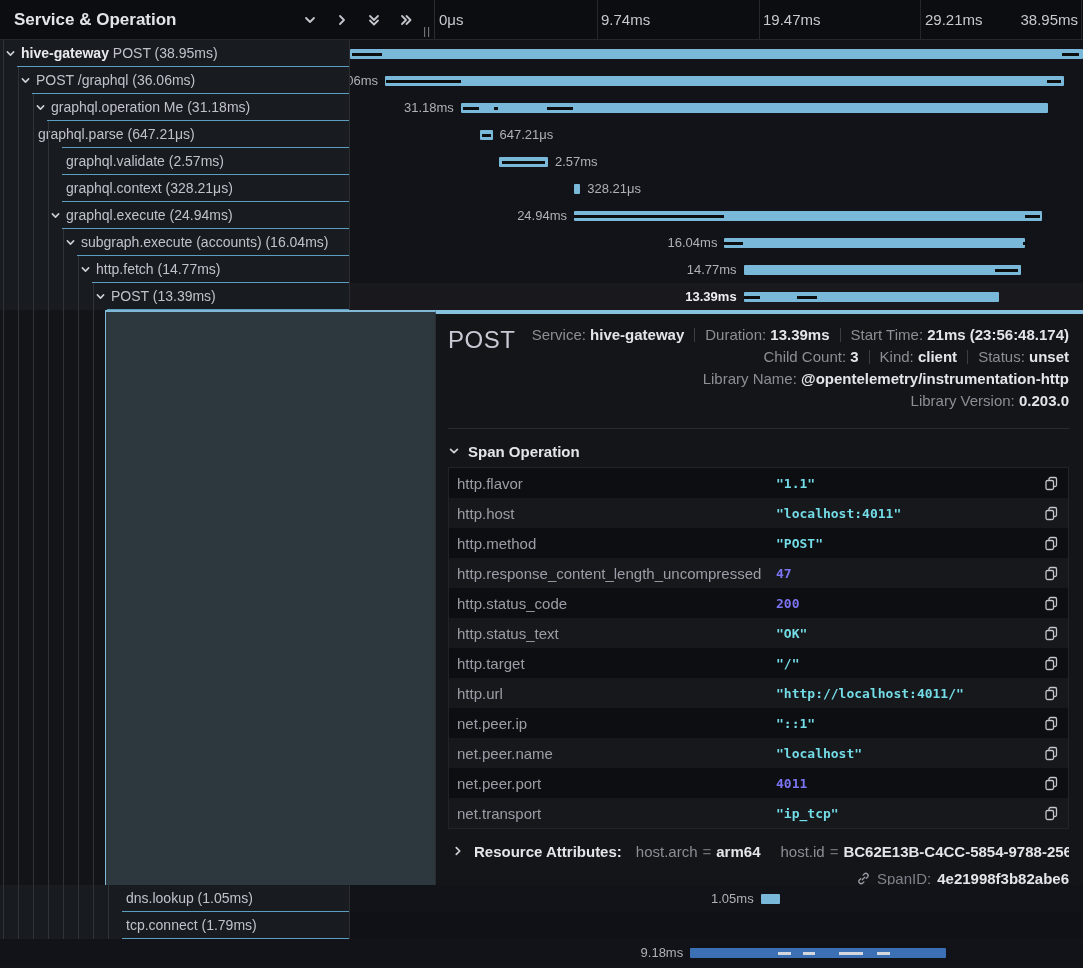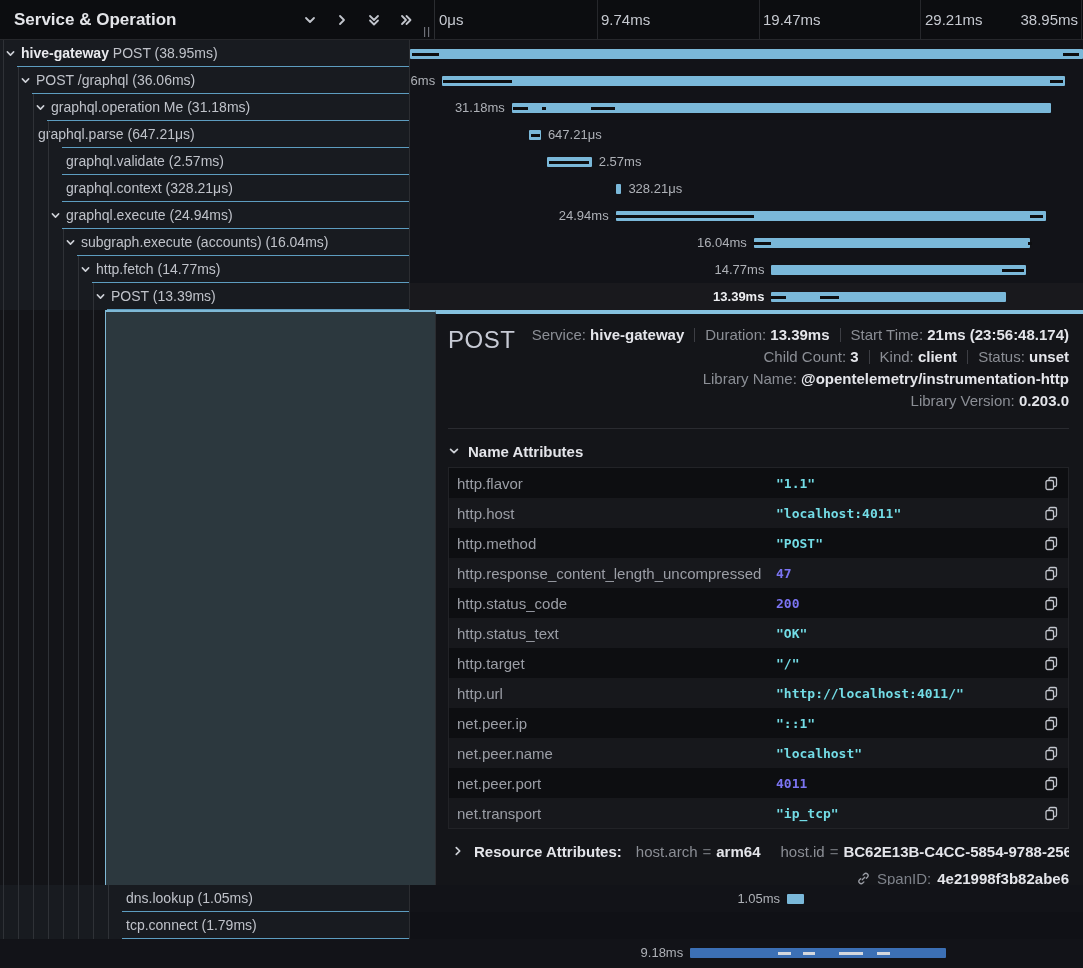--- a/index.html
+++ b/index.html
@@ -24,21 +24,21 @@
 
   
   .grid { background-image:
       linear-gradient(#26272b,#26272b),linear-gradient(#26272b,#26272b),
       linear-gradient(#26272b,#26272b),linear-gradient(#26272b,#26272b);
     background-repeat:no-repeat; background-size:1px 100%;
     background-position:25% 0,50% 0,75% 0,calc(100% - 1px) 0; }
 
   
   .span-row { display:flex; height:27px; }
-  .name-cell { width:410px; position:relative; background:#181b20; cursor:pointer;
+  .name-cell { width:350px; position:relative; background:#181b20; cursor:pointer;
                border-right:1px solid #2b2d31; overflow:hidden; }
   .guide { position:absolute; top:0; bottom:0; width:1px; background:#2f3237; }
   .row-border { position:absolute; bottom:0; right:0; height:1px; background:#5d9dc0; }
   .chev { position:absolute; top:0; height:27px; display:flex; align-items:center; color:#cdd0d6; }
   .row-label { display:block; line-height:26px; font-size:14px; color:#bfc2c9; white-space:nowrap; }
   .svc { font-weight:700; color:#e9eaee; }
   .svc.ital { font-style:italic; }
   .time-cell { flex:1; position:relative; background:#121318; overflow:hidden; cursor:pointer; }
   .span-row.selected .time-cell { background:#19191d; }
   .bar { position:absolute; top:9px; height:10px; border-radius:1px; }
@@ -345,21 +345,21 @@
             <div class="ov-line"><span class="ov-label">Library Version: </span><span class="ov-value">0.203.0</span></div>
           </div>
       </div>
       <div class="dp-divider"></div>
       <div class="sect-head">
         <span style="display:flex;">
           <svg width="12" height="12" viewBox="0 0 14 14" fill="none" stroke="#cdd0d6" stroke-width="2" stroke-linecap="round" stroke-linejoin="round">
               <path d="M3 5l4 4 4-4"></path>
             </svg>
         </span>
-        <span>Name Attributes</span>
+        <span>Span Operation</span>
       </div>
       <div class="attr-table" id="attr-table">
           <div class="attr-row">
             <div class="attr-key">http.flavor</div>
             <div class="attr-val string">"1.1"</div>
             <div class="copy-btn">
               <svg width="15" height="15" viewBox="0 0 15 15" fill="none" stroke="#c3c6cd" stroke-width="1.3">
                 <rect x="5" y="1.5" width="7.5" height="9" rx="1.5"></rect>
                 <rect x="2" y="4.5" width="7.5" height="9" rx="1.5" fill="#101114"></rect>
               </svg>

